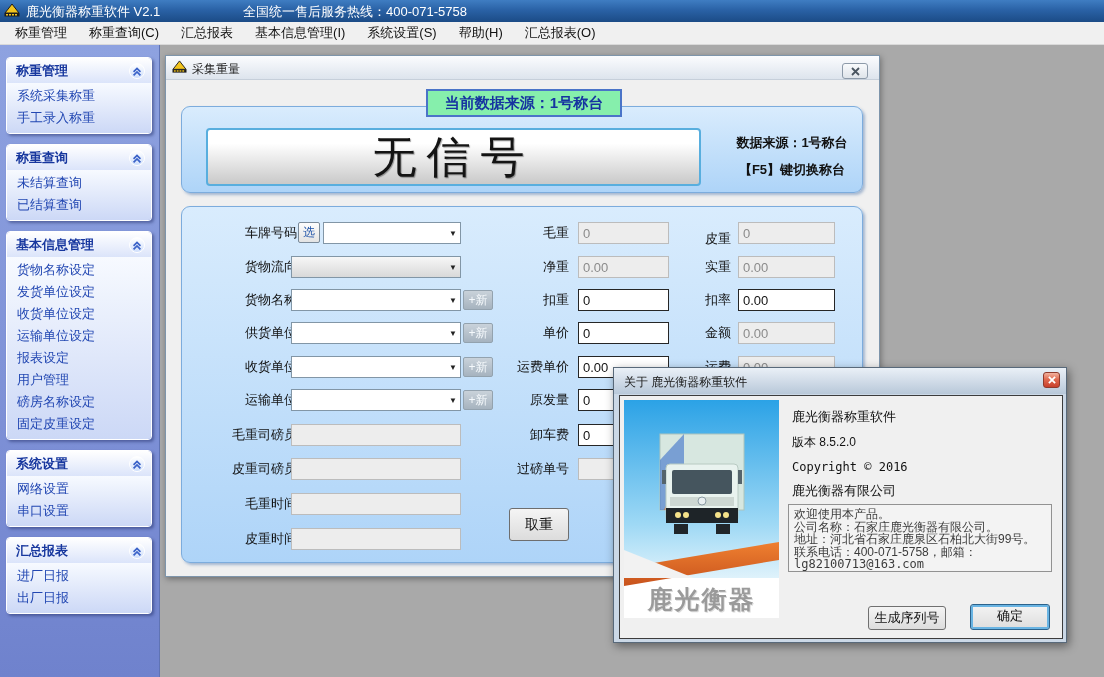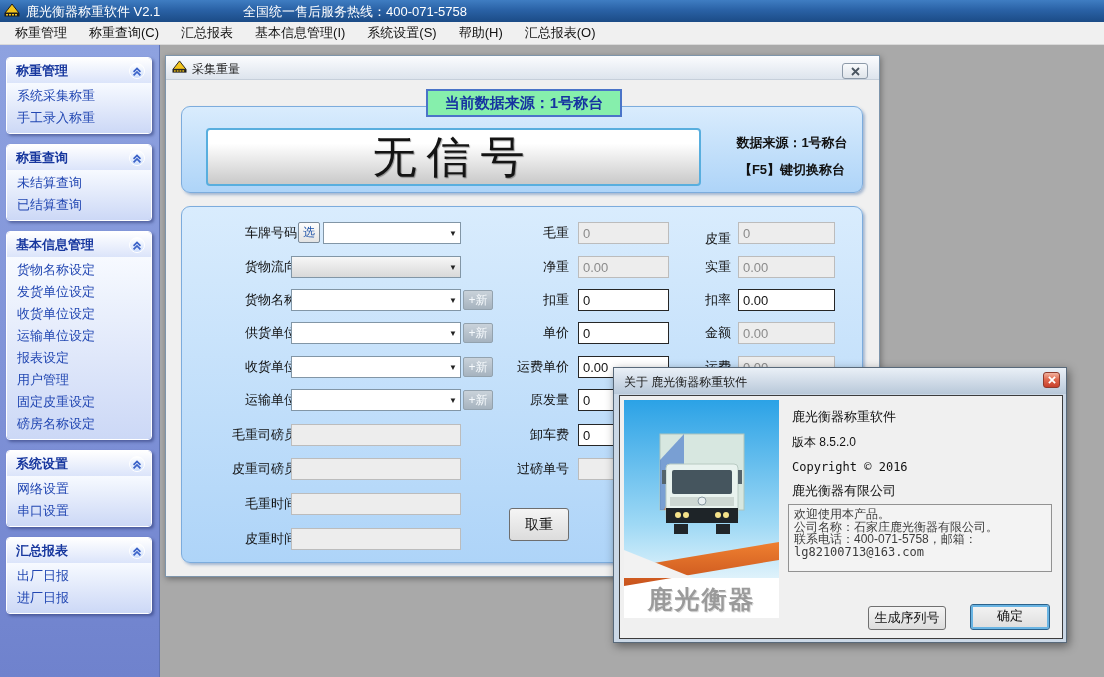--- a/index.html
+++ b/index.html
@@ -185,22 +185,22 @@
             </svg>
         </span>
       </div>
       <div class="side-bd">
         <div class="side-item">货物名称设定</div>
         <div class="side-item">发货单位设定</div>
         <div class="side-item">收货单位设定</div>
         <div class="side-item">运输单位设定</div>
         <div class="side-item">报表设定</div>
         <div class="side-item">用户管理</div>
+        <div class="side-item">磅房名称设定</div>
         <div class="side-item">固定皮重设定</div>
-        <div class="side-item">磅房名称设定</div>
       </div>
     </div>
 
     <div class="side-card">
       <div class="side-hd">
         <span>系统设置</span>
         <span class="chev">
           <svg width="12" height="12" viewBox="0 0 14 14">
               <path d="M3 8 L7 4 L11 8 M3 12 L7 8 L11 12" fill="none" stroke="#3a62c8" stroke-width="2"></path>
             </svg>
@@ -215,22 +215,22 @@
     <div class="side-card">
       <div class="side-hd">
         <span>汇总报表</span>
         <span class="chev">
           <svg width="12" height="12" viewBox="0 0 14 14">
               <path d="M3 8 L7 4 L11 8 M3 12 L7 8 L11 12" fill="none" stroke="#3a62c8" stroke-width="2"></path>
             </svg>
         </span>
       </div>
       <div class="side-bd">
+        <div class="side-item">进厂日报</div>
         <div class="side-item">出厂日报</div>
-        <div class="side-item">进厂日报</div>
       </div>
     </div>
   </div>
 
   <div class="wwin">
     <div class="wwin-tb">
       <span class="w-ico">
         <svg width="15" height="14" viewBox="0 0 16 15">
           <polygon points="1,10 8,1 15,10" fill="#f2c41d" stroke="#1c1c1c" stroke-width="1"></polygon>
           <rect x="0.5" y="10" width="15" height="3.5" fill="#1c1c1c"></rect>
@@ -373,20 +373,21 @@
         </svg>
         <div class="truck-caption">鹿光衡器</div>
       </div>
       <div class="dlg-product">鹿光衡器称重软件</div>
       <div class="dlg-version">版本 8.5.2.0</div>
       <div class="dlg-copy mono">Copyright © 2016</div>
       <div class="dlg-company">鹿光衡器有限公司</div>
       <div class="dlg-info">
         <div>欢迎使用本产品。</div>
         <div>公司名称：石家庄鹿光衡器有限公司。</div>
+        <div>地址：河北省石家庄鹿泉区石柏北大街99号。</div>
         <div>联系电话：400-071-5758，邮箱：</div>
         <div class="mono">lg82100713@163.com</div>
       </div>
       <div class="dlg-btn btn-serial">生成序列号</div>
       <div class="dlg-btn btn-ok">确定</div>
     </div>
   </div>
 
 </div>
 

